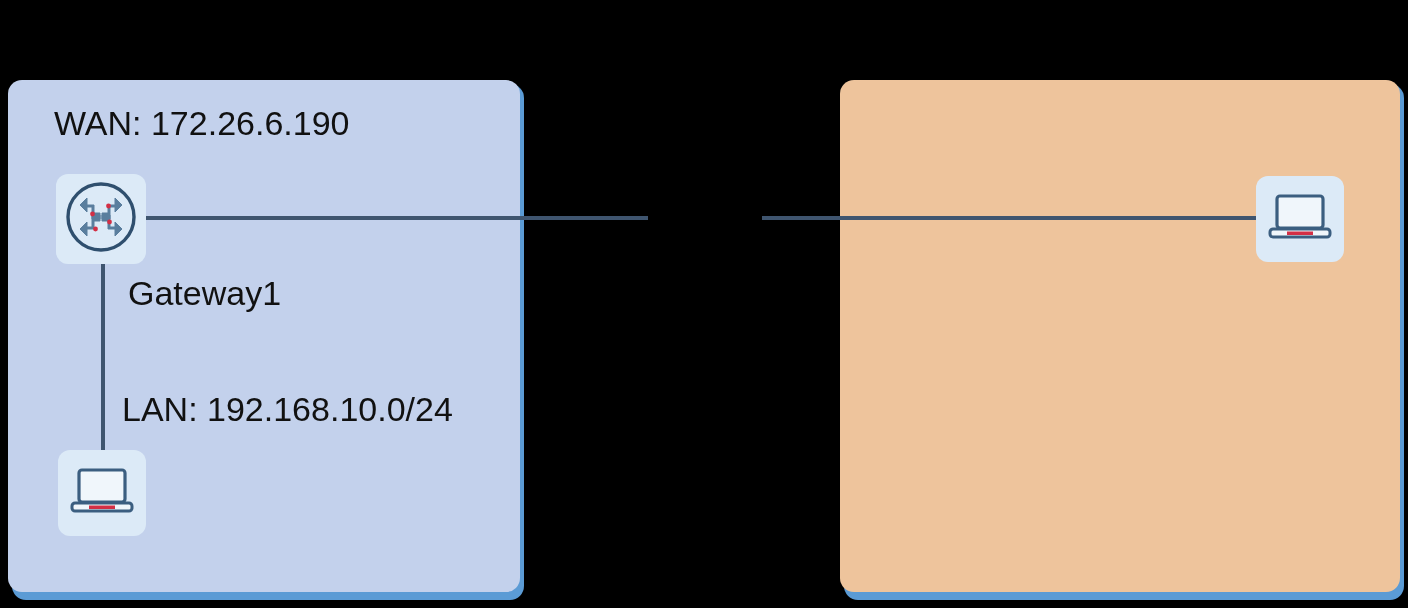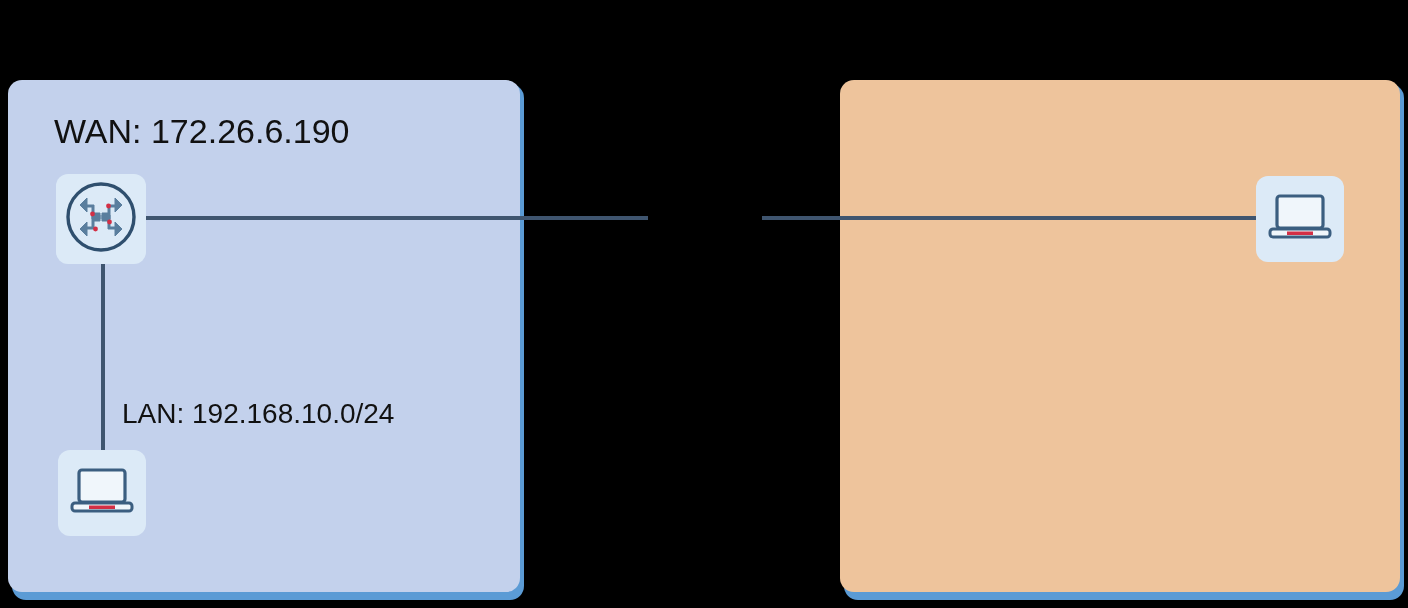--- a/index.html
+++ b/index.html
@@ -61,25 +61,24 @@
   #router-gateway1 { left: 56px;   top: 174px; width: 90px; height: 90px; }
   #pc-lan          { left: 58px;   top: 450px; width: 88px; height: 86px; }
   #pc-remote       { left: 1256px; top: 176px; width: 88px; height: 86px; }
 
   
   .label {
     position: absolute;
     color: #111111;
     white-space: nowrap;
     font-weight: 400;
-    margin-top: 8px;
   }
   #label-wan      { left: 54px;  top: 104px; font-size: 34px; }
   #label-gateway1 { left: 128px; top: 274px; font-size: 34px; }
-  #label-lan      { left: 122px; top: 390px; font-size: 28px; }
+  #label-lan      { left: 122px; top: 390px; font-size: 34px; }
 
   
   #cloud-internet {
     position: absolute;
     left: 632px;
     top: 170px;
     width: 148px;
     height: 96px;
   }
   #cloud-internet .cloud-text {
@@ -109,20 +108,21 @@
 
   <div class="zone-shadow" id="zone-remote-shadow"></div>
   <div class="zone" id="zone-remote"></div>
 
   <div class="link link-h" id="link-gw-internet"></div>
   <div class="link link-h" id="link-internet-host"></div>
   <div class="link link-v" id="link-gw-lanpc"></div>
 
   <div class="label" id="label-wan">WAN: 172.26.6.190</div>
 
+  <div class="label" id="label-gateway1">Gateway1</div>
 
   <div class="label" id="label-lan">LAN: 192.168.10.0/24</div>
 
   <div class="device" id="router-gateway1">
     <span>
       <svg width="78" height="78" viewBox="0 0 78 78">
         <circle cx="39" cy="39" r="33" fill="none" stroke="#2F4F6E" stroke-width="3.4"></circle>
 
         <g fill="#5A7E9E" stroke="#5A7E9E" stroke-width="1">
 

